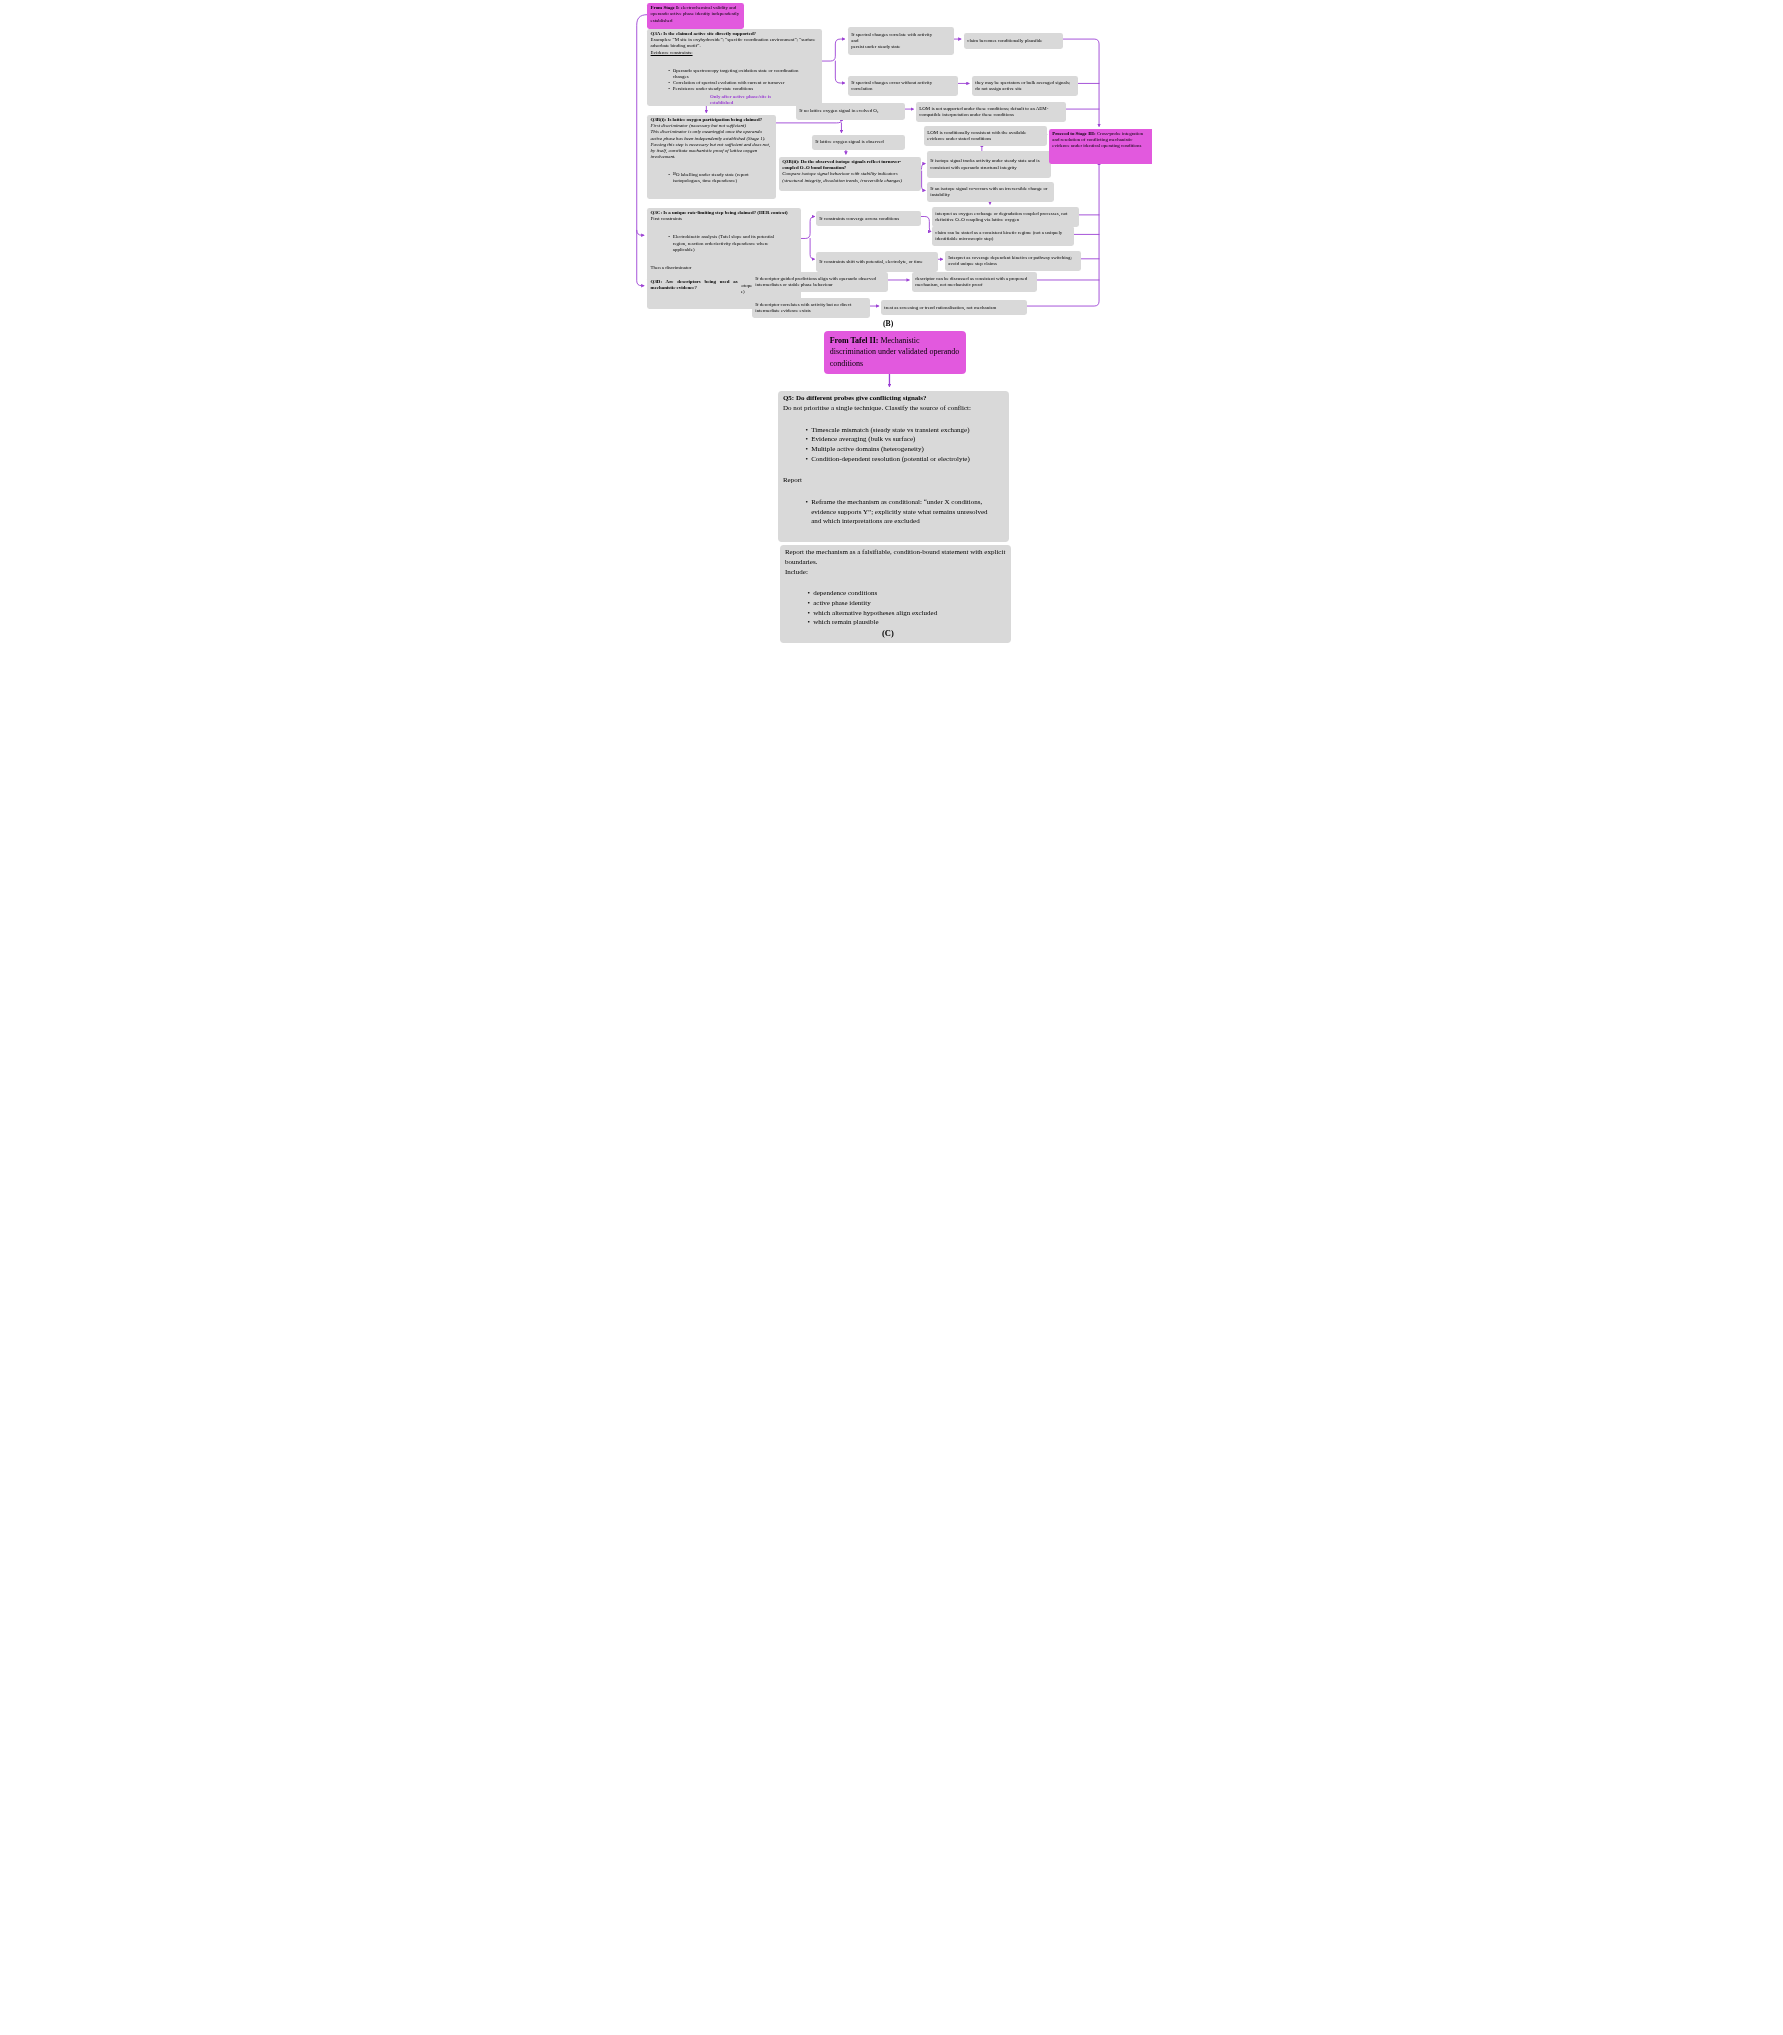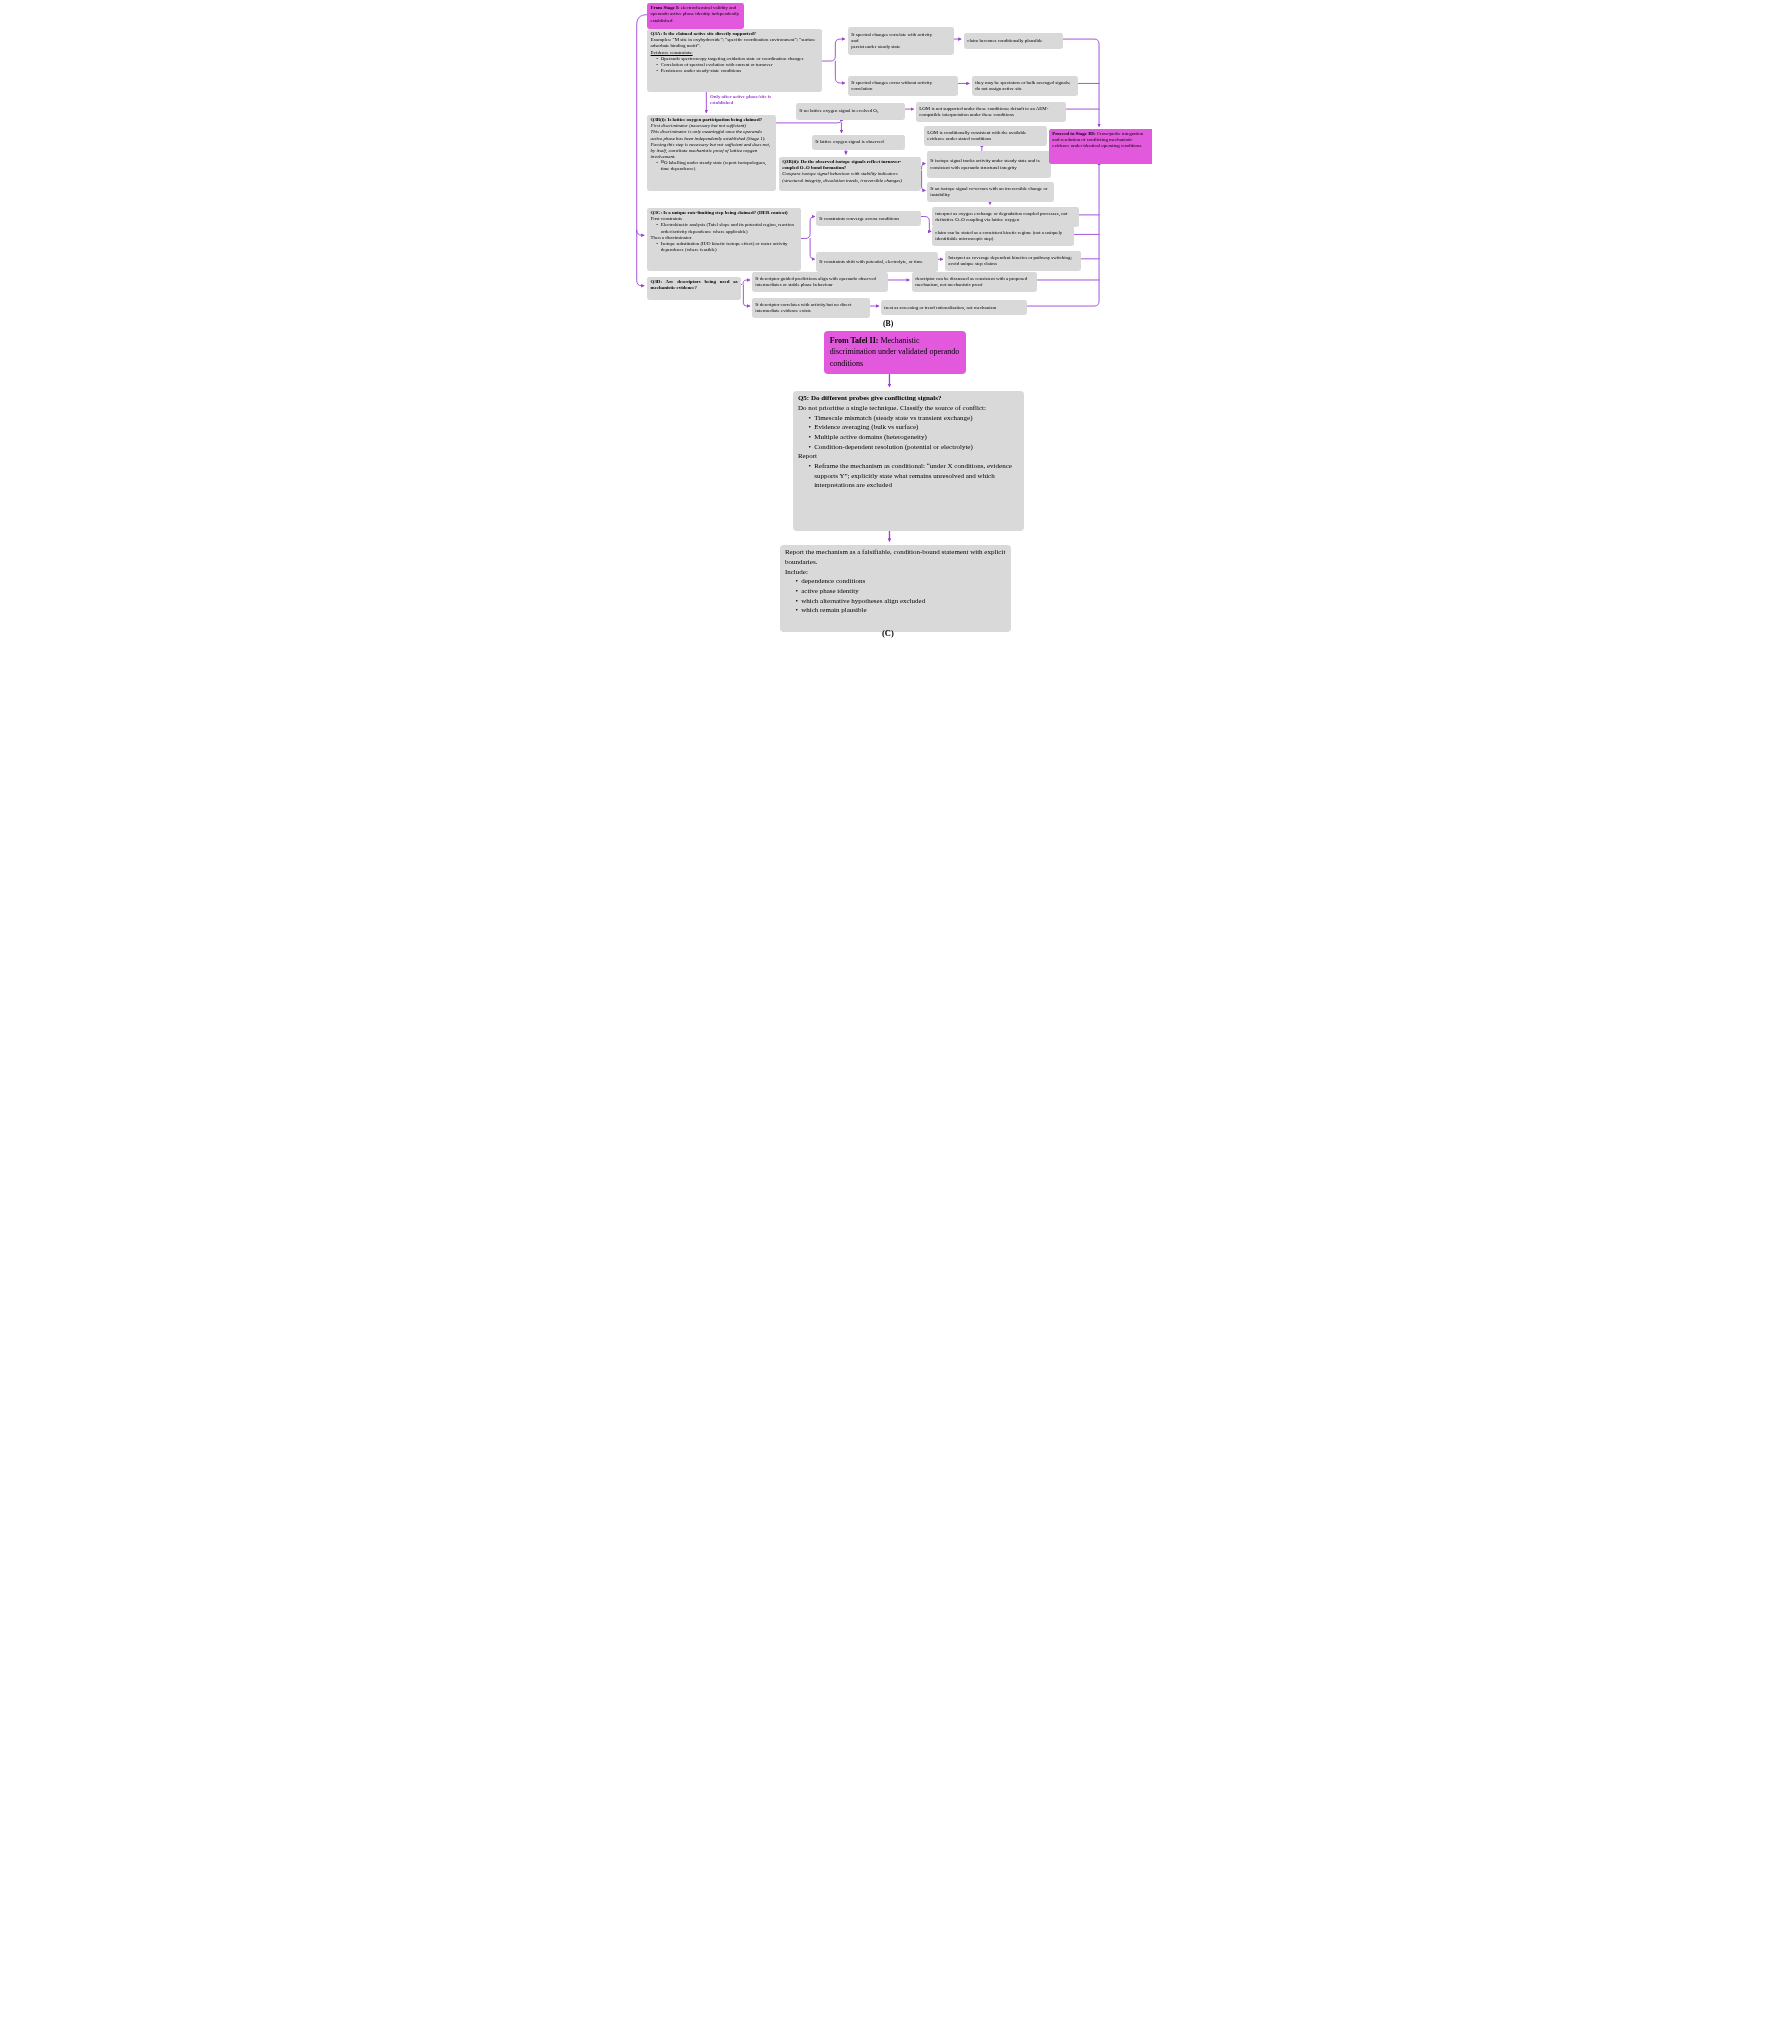--- a/index.html
+++ b/index.html
@@ -7,21 +7,21 @@
   .canvas{position:relative;width:521px;height:643px;margin:0 auto;background:#fff;overflow:hidden}
   svg.arrows{position:absolute;left:0;top:0;width:521px;height:643px;pointer-events:none}
   .node{position:absolute;border-radius:2.4px;background:#d9d9d9;padding:2px 3.3px;font-size:4.9px;line-height:1.26}
   .magenta{background:#e259de}
   .simple{display:flex;align-items:center}
   .pre{white-space:pre-line}
   .bold{font-weight:700}
   .it{font-style:italic}
   .und{text-decoration:underline}
   .just{text-align:justify}
-  .bullets{list-style:none;margin:0;padding:0 0 0 5.7px}
+  .bullets{list-style:none;margin:12px;padding:0 0 0 5.7px}
   .bullets li{position:relative;padding-left:4.5px}
   .bullets li::before{content:"\2022";position:absolute;left:0;top:0}
   .bullets.big{padding-left:10.6px}
   .bullets.big li{padding-left:5.7px}
   .note{position:absolute;color:#9c41d4;font-weight:700;font-size:4.9px;line-height:1.3}
   .plabel{position:absolute;font-weight:700;font-size:7.7px}
   .bigtext{font-size:7px;line-height:1.38;border-radius:3.7px;padding:3.3px 4.9px}
   .stage2{font-size:8px;line-height:1.42;border-radius:4.1px;padding:4.1px 5.7px}
 </style>
 </head>
@@ -141,21 +141,21 @@
 
   <div class="node simple" style="left:121px;top:272px;width:129px;min-height:16.3px">If descriptor guided predictions align with operando observed intermediates or stable phase behaviour</div>
   <div class="node simple" style="left:281px;top:272px;width:118px;min-height:16.3px">descriptor can be discussed as consistent with a proposed mechanism, not mechanistic proof</div>
   <div class="node simple" style="left:121px;top:298px;width:111px;min-height:16.3px">If descriptor correlates with activity but no direct intermediate evidence exists</div>
   <div class="node simple" style="left:250px;top:300px;width:139px;min-height:11.4px">treat as screening or trend rationalisation, not mechanism</div>
 
   <div class="plabel" style="left:252px;top:319px">(B)</div>
 
   <div class="node magenta stage2" style="left:193px;top:331px;width:131px;min-height:35px"><b>From Tafel II:</b><span> Mechanistic discrimination under validated operando conditions</span></div>
 
-  <div class="node bigtext" style="left:162px;top:391px;width:221px;min-height:133px">
+  <div class="node bigtext" style="left:147px;top:391px;width:221px;min-height:133px">
     <div class="bold">Q5: Do different probes give conflicting signals?</div>
     <div>Do not prioritise a single technique. Classify the source of conflict:</div>
     <ul class="bullets big">
       <li>Timescale mismatch (steady state vs transient exchange)</li>
       <li>Evidence averaging (bulk vs surface)</li>
       <li>Multiple active domains (heterogeneity)</li>
       <li>Condition-dependent resolution (potential or electrolyte)</li>
     </ul>
     <div>Report</div>
     <ul class="bullets big">

